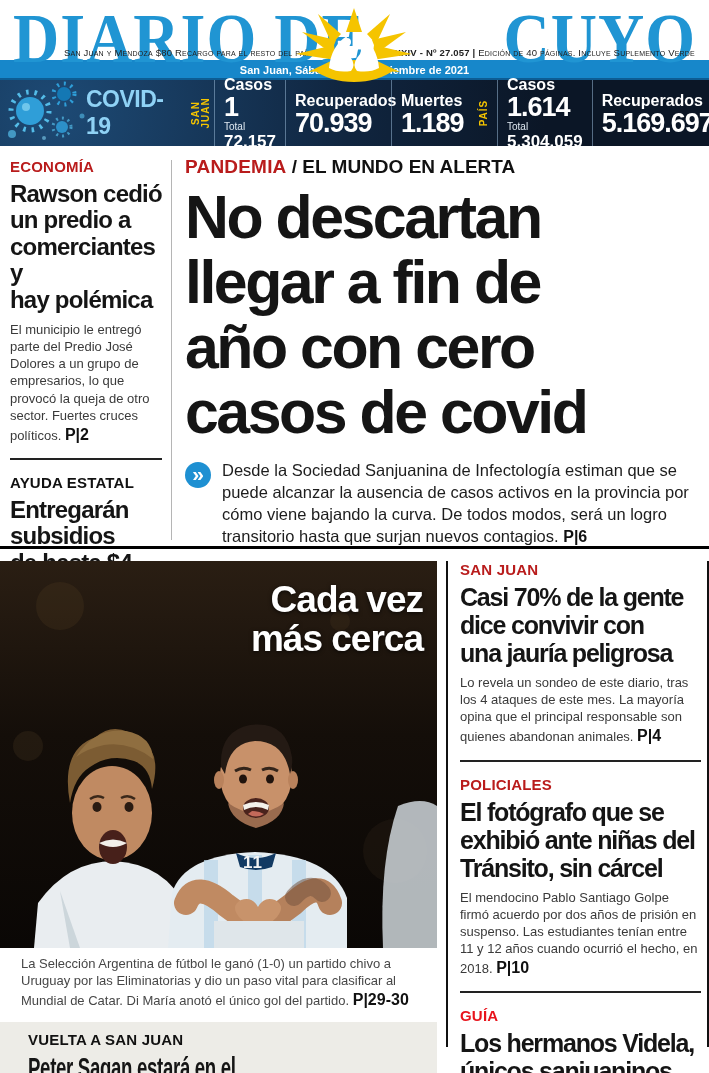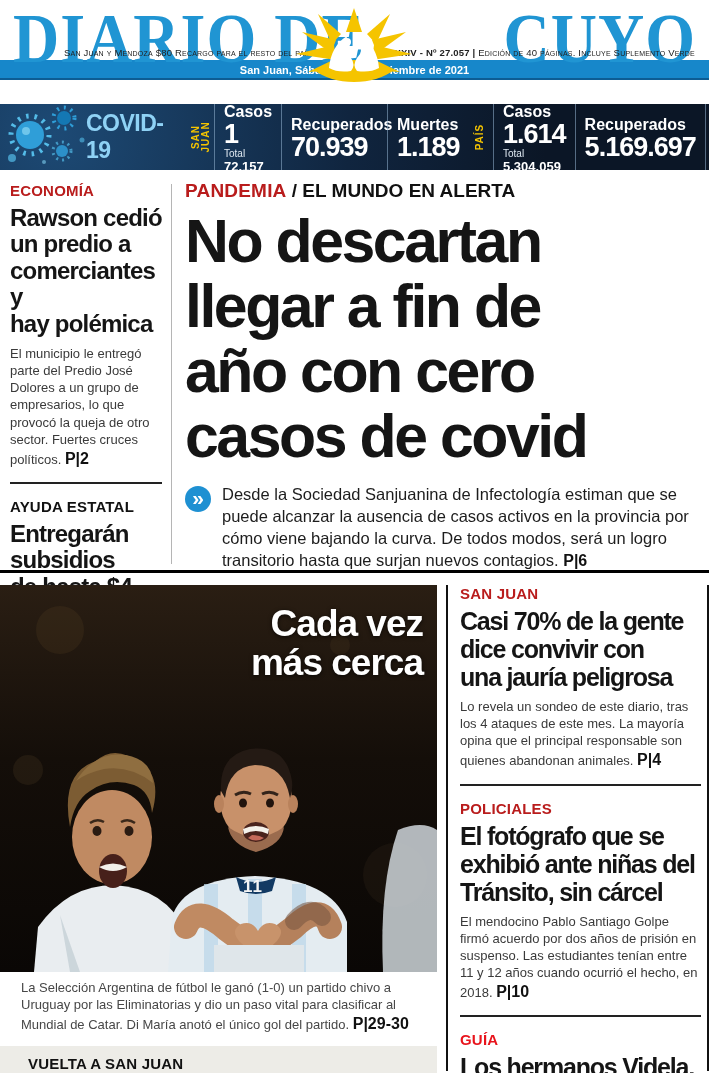--- a/index.html
+++ b/index.html
@@ -26,40 +26,39 @@
   
   .datebar {
     height: 20px; line-height: 20px; background: #1787ca; color: #fff;
     font-weight: bold; font-size: 11px; text-align: center;
     border-bottom: 2px solid #0d5c93;
   }
   
   .covid {
     height: 66px; display: flex; align-items: stretch; color: #fff;
     background: radial-gradient(circle at 55px 30px, #1d4a75 0%, #10253f 45%, #0b1626 75%);
-    margin-top: 24px;
   }
   .covid .virus-cell { width: 86px; flex: none; }
   .covid-label {
     width: 102px; flex: none; align-self: center; font-size: 23px; font-weight: bold;
     color: #8fd2f5; letter-spacing: -.5px;
   }
   .vcell { width: 26px; flex: none; position: relative; }
   .vlabel {
     position: absolute; left: 50%; top: 50%;
     transform: translate(-50%,-50%) rotate(-90deg);
     color: #f5c400; font-weight: bold; font-size: 10px; line-height: 10px;
     letter-spacing: 1px; white-space: pre-line; text-align: center;
   }
   .stat { padding: 7px 9px 5px; border-left: 1px solid rgba(150,180,210,.55);
           display: flex; flex-direction: column; justify-content: center; }
   .stat .lbl { font-size: 16px; font-weight: bold; }
   .stat .val { font-size: 27px; font-weight: bold; line-height: 27px; letter-spacing: -1px; }
   .stat .tot { font-size: 10px; color: #dfe9f2; }
-  .stat .tot b { font-size: 13px; color: #fff; }
+  .stat .tot b { font-size: 17px; color: #fff; }
   .w-casos { width: 72px; } .w-rec { width: 106px; } .w-mue { width: 80px; }
   .w-casos2 { width: 102px; } .w-rec2 { width: 134px; } .w-mue2 { flex: 1; }
   
   .top { display: flex; height: 400px; padding-top: 4px; }
   .left-col { width: 171px; flex: none; padding: 8px 9px 0 10px; }
   .vdiv-light { width: 1px; background: #b5b5b5; margin: 10px 0 6px; }
   .main-col { flex: 1; padding: 6px 8px 0 13px; }
   .kicker { font-size: 15px; font-weight: bold; color: #111; letter-spacing: .2px; }
   .kicker.blue { color: #b91c1c; } .kicker.red { color: #e8141c; }
   .hl { font-weight: bold; white-space: pre-line; color: #151515; }

